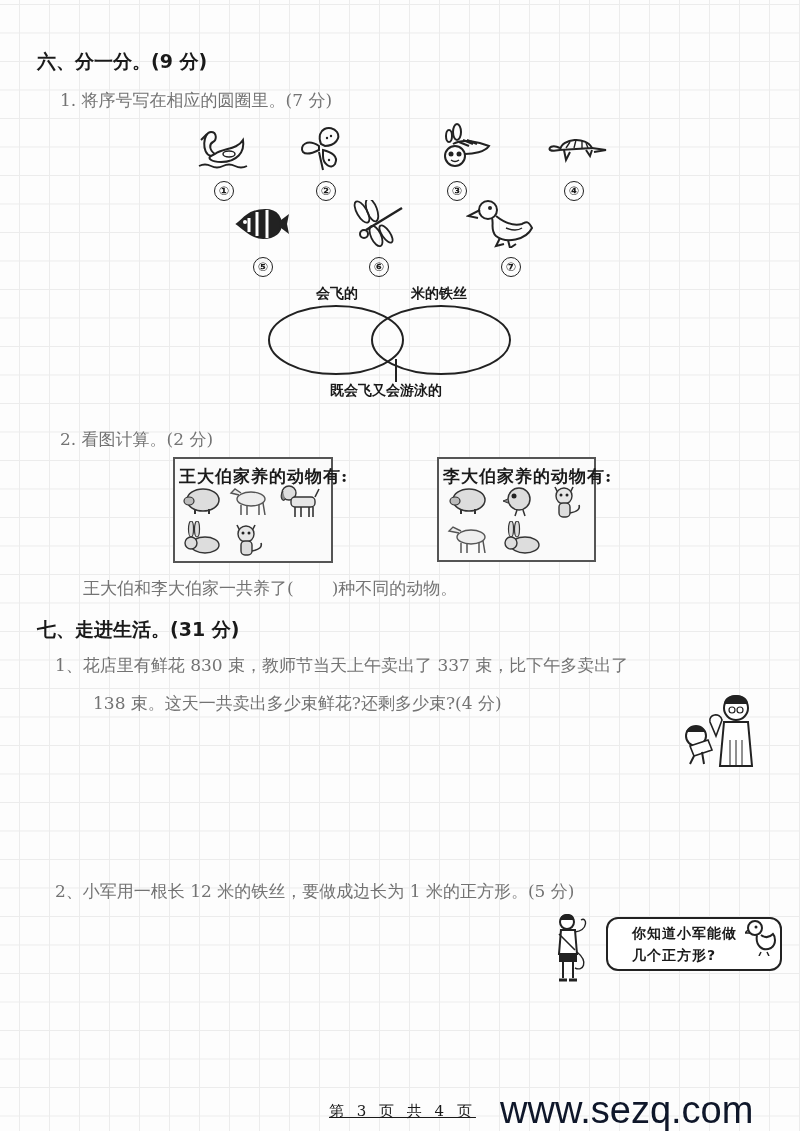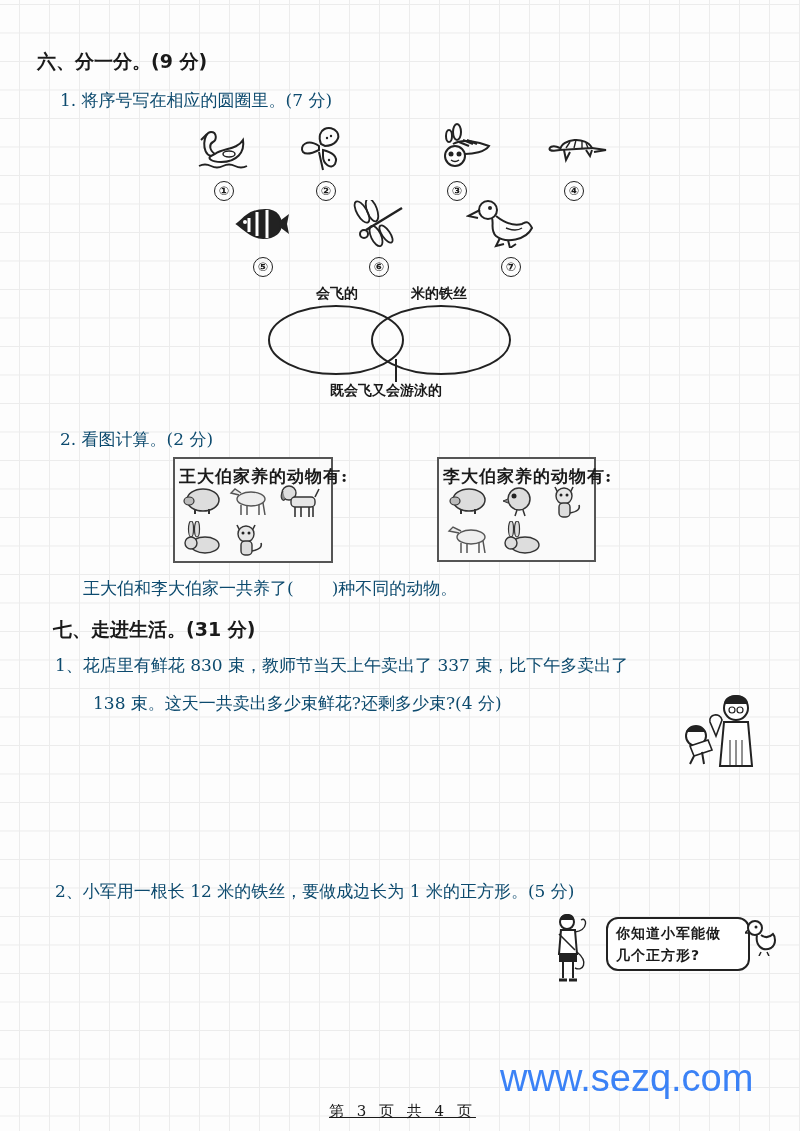--- a/index.html
+++ b/index.html
@@ -9,37 +9,37 @@
     background-image:
       linear-gradient(to right, #ececec 1px, transparent 1px),
       linear-gradient(to bottom, #ececec 1px, transparent 1px);
     background-size: 30px 28.5px;
     background-position: 19px 4px;
     font-family: "DejaVu Serif", "Liberation Serif", serif;
     color: #1a1a1a;
   }
   .abs { position: absolute; white-space: nowrap; }
   .section { font-family: "DejaVu Sans", sans-serif; font-weight: bold; font-size: 19px; text-align: right; }
-  .q { font-size: 17px; color: #0c4a6e; }
+  .q { font-size: 17px; color: #737373; }
   .animal { position: absolute; }
   .circ-label {
     position: absolute; width: 18px; height: 18px; border: 1.6px solid #222; border-radius: 50%;
     font-size: 12px; line-height: 18px; text-align: center; font-family: "DejaVu Sans", sans-serif; font-weight: bold;
   }
   .venn-label { font-family: "DejaVu Sans", sans-serif; font-weight: bold; font-size: 14px; position: absolute; white-space: nowrap; }
   .animal-box {
     position: absolute; border: 2px solid #555; background: #fafafa;
   }
   .box-title { position: absolute; left: 4px; top: 6px; font-size: 17px; font-weight: bold; font-family: "DejaVu Serif", serif; letter-spacing: 1px; white-space: nowrap; }
   .pet { position: absolute; }
   .bubble {
     position: absolute; border: 2px solid #222; border-radius: 12px; background: #fff;
-    font-family: "DejaVu Sans", sans-serif; font-weight: bold; font-size: 14px; line-height: 22px; padding: 3px 8px; letter-spacing: 1px;
-  }
-  .watermark { font-family: "Liberation Sans", sans-serif; font-size: 38px; color: #3b82f6; }
+    font-family: "DejaVu Sans", sans-serif; font-weight: bold; font-size: 14px; line-height: 22px; padding: 3px 24px; letter-spacing: 1px;
+  }
+  .watermark { font-family: "Liberation Sans", sans-serif; font-size: 38px; color: #0f172a; margin-top: 32px; }
   .footer { font-size: 15px; letter-spacing: 4px; text-decoration: underline; }
 </style>
 </head>
 <body>
 
 <div class="abs section" style="left:37px; top:49px;">六、分一分。(9 分)</div>
 <div class="abs q" style="left:60px; top:89px;">1. 将序号写在相应的圆圈里。(7 分)</div>
 
 <svg class="animal" style="left:197px; top:126px;" width="52" height="46" viewBox="0 0 52 46">
   <path d="M14 30 C4 28 6 6 14 6 C20 6 20 14 16 16 C12 18 12 24 18 28 M18 28 C26 22 40 24 46 14 C48 26 40 36 24 36 C14 36 10 32 14 30 Z" fill="none" stroke="#222" stroke-width="2"></path>
@@ -185,21 +185,21 @@
     <ellipse cx="16" cy="8" rx="2.5" ry="8" fill="#ddd" stroke="#333" stroke-width="1.2"></ellipse>
     <ellipse cx="24" cy="24" rx="14" ry="8" fill="#ddd" stroke="#333" stroke-width="1.4"></ellipse>
     <circle cx="10" cy="22" r="6" fill="#ddd" stroke="#333" stroke-width="1.4"></circle>
   </svg>
 </div>
 
 <div class="abs q" style="left:83px; top:577px;">
   <span>王大伯和李大伯家一共养了(</span><span class="blank" style="display:inline-block; width:38px;"></span><span>)种不同的动物。</span>
 </div>
 
-<div class="abs section" style="left:37px; top:617px;margin-left:16px;">七、走进生活。(31 分)</div>
+<div class="abs section" style="left:37px; top:617px;">七、走进生活。(31 分)</div>
 <div class="abs q" style="left:55px; top:654px;">1、花店里有鲜花 830 束，教师节当天上午卖出了 337 束，比下午多卖出了</div>
 <div class="abs q" style="left:73px; top:692px;margin-left:20px;">138 束。这天一共卖出多少束鲜花?还剩多少束?(4 分)</div>
 
 <svg class="abs" style="left:680px; top:690px;" width="86" height="80" viewBox="0 0 86 80">
   <circle cx="56" cy="18" r="12" fill="#fff" stroke="#222" stroke-width="2"></circle>
   <path d="M44 14 C44 2 68 2 68 14" fill="#222"></path>
   <circle cx="52" cy="20" r="3" fill="none" stroke="#222" stroke-width="1.2"></circle>
     <circle cx="60" cy="20" r="3" fill="none" stroke="#222" stroke-width="1.2"></circle>
   <path d="M44 32 L40 76 L72 76 L68 32 Z" fill="#fff" stroke="#222" stroke-width="2"></path>
   <path d="M50 50 L50 76 M56 50 L56 76 M62 50 L62 76" stroke="#222" stroke-width="1"></path>

